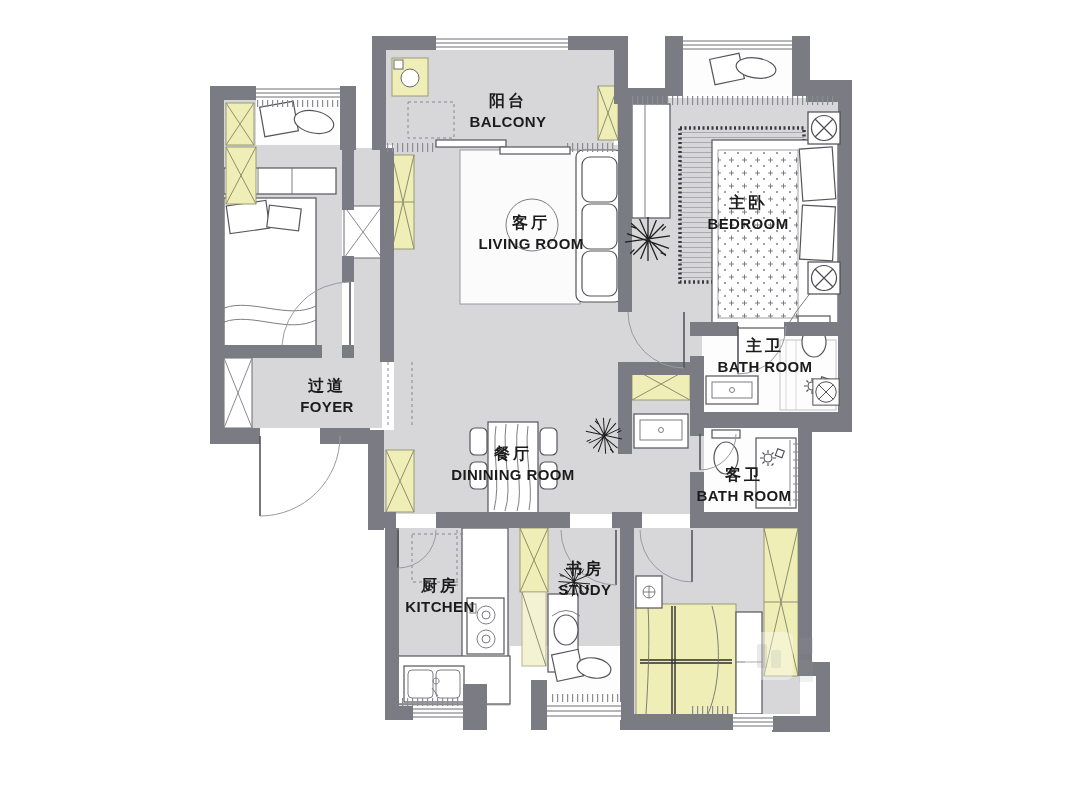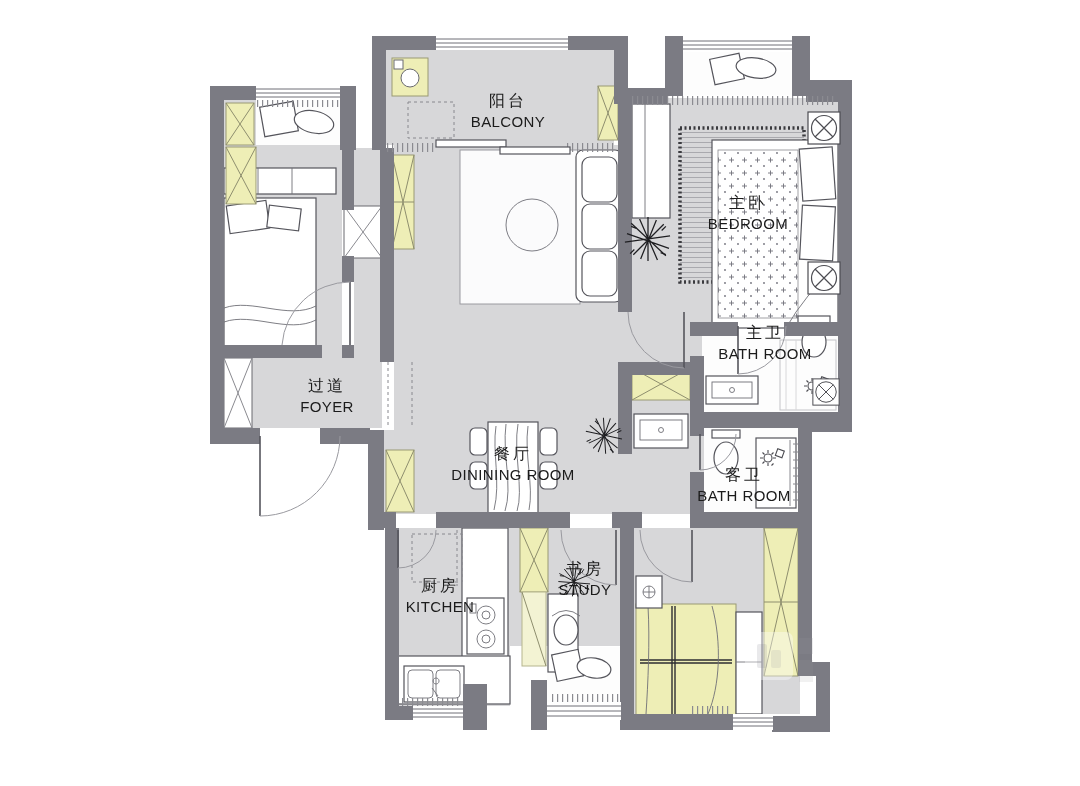--- a/index.html
+++ b/index.html
@@ -20,21 +20,21 @@
   .wxline{stroke:#8a8a90;stroke-width:1;fill:none;}
   .furn{fill:#ffffff;stroke:var(--outline);stroke-width:1.2;}
   .furnline{fill:none;stroke:#6f6f76;stroke-width:0.9;}
   .winline{stroke:#6f6f76;stroke-width:1;fill:none;}
   .arc{fill:none;stroke:#9a9aa0;stroke-width:1;}
   .leaf{stroke:#55555c;stroke-width:1.6;}
   .dash{fill:none;stroke:#88888e;stroke-width:1;stroke-dasharray:3,3;}
   .plant{stroke:#1f1f22;stroke-width:1.2;fill:none;}
   .flue{fill:#ffffff;stroke:#4c4c52;stroke-width:1.2;}
   .room-label{position:absolute;transform:translate(-50%,-50%);text-align:center;
-              color:var(--label);font-weight:normal;white-space:nowrap;line-height:1.3;z-index:5;}
+              color:var(--label);font-weight:bold;white-space:nowrap;line-height:1.3;z-index:5;}
   .room-label .zh{display:block;font-size:16px;letter-spacing:3px;}
   .room-label .en{display:block;font-size:15px;letter-spacing:0.4px;}
 </style>
 </head>
 <body>
 
 <div class="canvas">
 
 <svg width="1080" height="786" viewBox="0 0 1080 786">
   <defs>
@@ -326,29 +326,33 @@
     <rect x="771" y="650" width="10" height="18" rx="2" fill="rgba(210,210,214,0.8)"></rect>
     <rect x="799" y="638" width="14" height="16" fill="rgba(150,150,156,0.35)"></rect>
     <rect x="799" y="660" width="14" height="22" fill="rgba(150,150,156,0.28)"></rect>
   </g>
 </svg>
 
 <div class="room-label" style="left:508px;top:111px">
   <span class="zh">阳台</span>
   <span class="en">BALCONY</span>
 </div>
+<div class="room-label" style="left:531px;top:233px">
+  <span class="zh">客厅</span>
+  <span class="en">LIVING ROOM</span>
+</div>
 <div class="room-label" style="left:748px;top:213px">
   <span class="zh">主卧</span>
   <span class="en">BEDROOM</span>
 </div>
 <div class="room-label" style="left:327px;top:396px">
   <span class="zh">过道</span>
   <span class="en">FOYER</span>
 </div>
-<div class="room-label" style="left:765px;top:343px">
+<div class="room-label" style="left:765px;top:356px">
   <span class="zh">主卫</span>
   <span class="en">BATH ROOM</span>
 </div>
 <div class="room-label" style="left:513px;top:464px">
   <span class="zh">餐厅</span>
   <span class="en">DININING ROOM</span>
 </div>
 <div class="room-label" style="left:744px;top:485px">
   <span class="zh">客卫</span>
   <span class="en">BATH ROOM</span>

